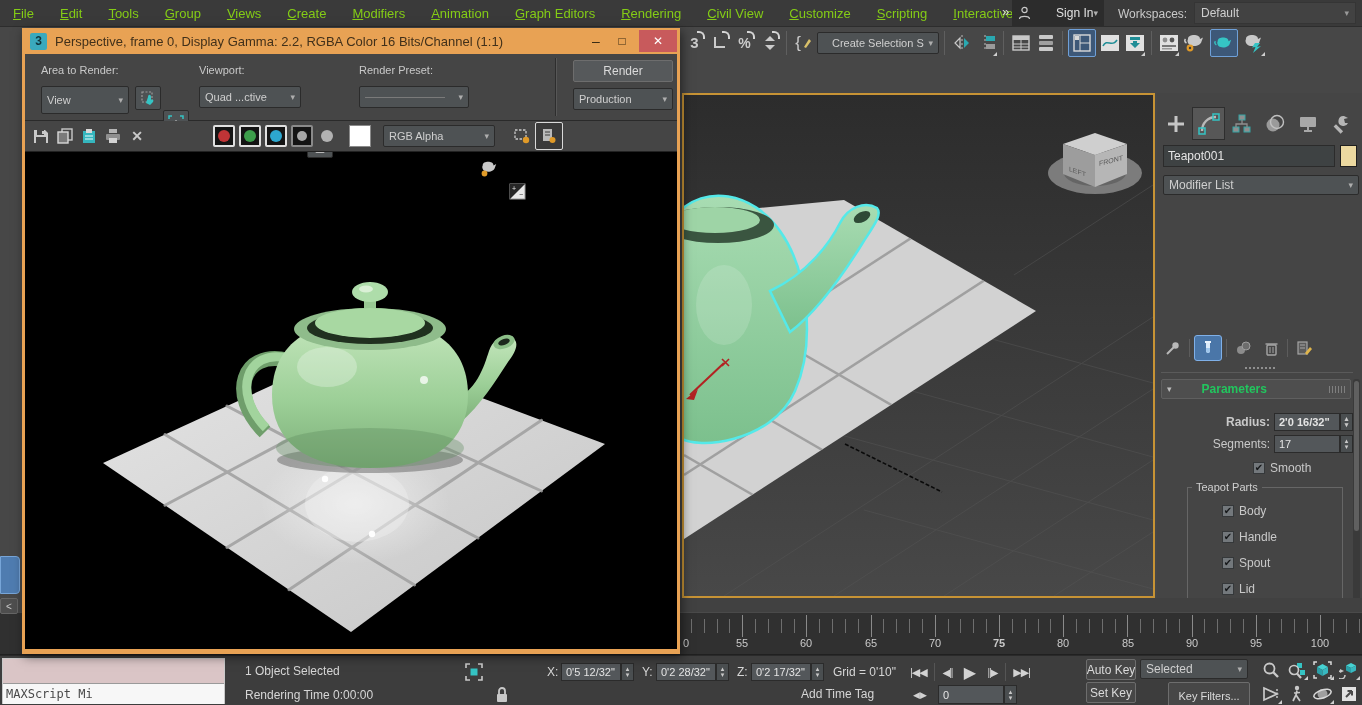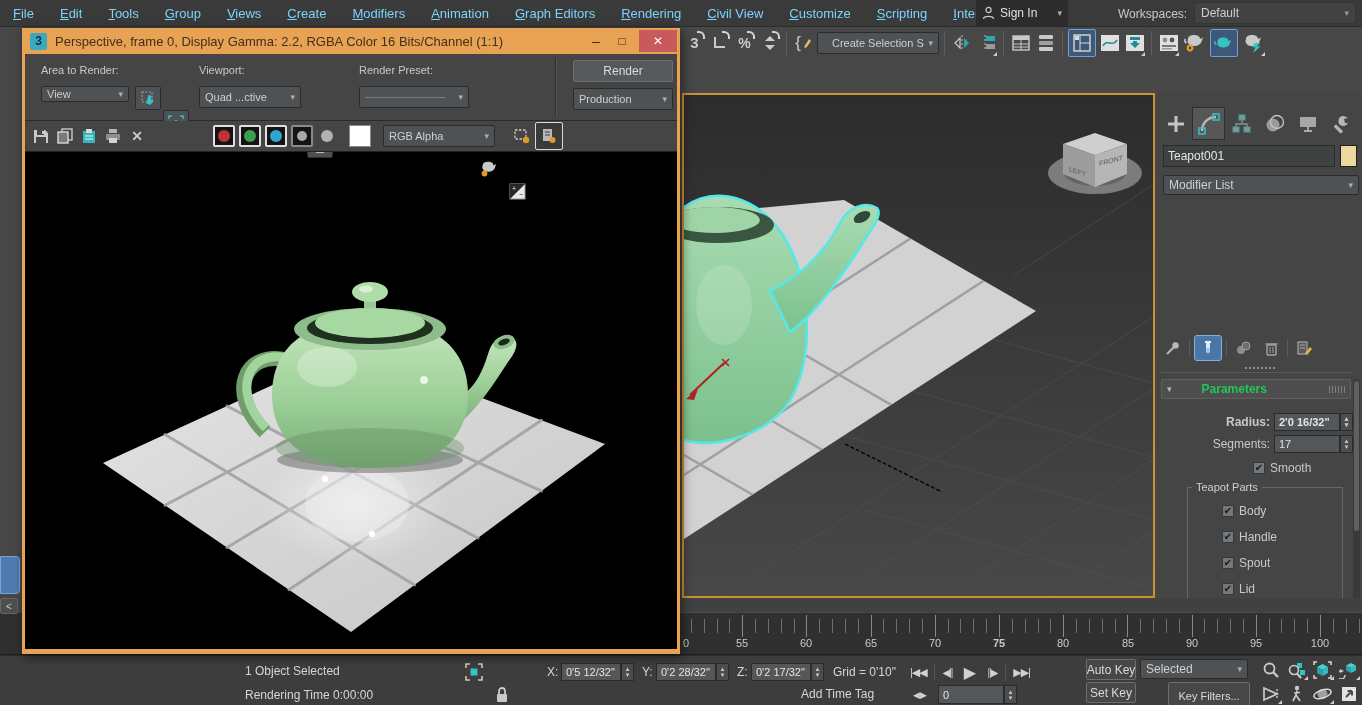--- a/index.html
+++ b/index.html
@@ -1,21 +1,21 @@
 <!DOCTYPE html>
 <html><head>
 <meta charset="utf-8">
 <style>
   html,body{margin:0;padding:0;background:#2a2a2a;}
   #app{position:relative;width:1362px;height:705px;background:#474747;overflow:hidden;
        font-family:"Liberation Sans",sans-serif;color:#d6d6d6;-webkit-font-smoothing:antialiased;}
   .a{position:absolute;}
   .lbl{font-size:11px;color:#c9c9c9;white-space:nowrap;}
   .txt12{font-size:12px;color:#d6d6d6;white-space:nowrap;}
-  .menu-item{display:inline-block;padding:5px 13px;font-size:13px;color:#7dd3fc;cursor:default;}
+  .menu-item{display:inline-block;padding:5px 13px;font-size:13px;color:#84cc16;cursor:default;}
   .menu-item::first-letter{text-decoration:underline;}
   .drop{display:flex;align-items:center;justify-content:space-between;background:#4e5254;
         border:1px solid #2b2b2b;border-radius:2px;color:#cfcfcf;font-size:11px;padding:0 5px;box-sizing:border-box;}
   .drop .arr{font-size:9px;color:#aeaeae;margin-left:4px;}
   .btn{display:flex;align-items:center;justify-content:center;background:#56595b;border:1px solid #6d6d6d;
        border-radius:2px;color:#dadada;font-size:12px;box-sizing:border-box;white-space:nowrap;}
   .field{background:#53575a;border:1px solid #2b2b2b;color:#e4e4e4;font-size:11px;display:flex;
          align-items:center;padding:0 4px;box-sizing:border-box;white-space:nowrap;}
   .spin{display:flex;flex-direction:column;justify-content:center;background:#4a4e50;border:1px solid #2b2b2b;
         width:13px;box-sizing:border-box;align-items:center;}
@@ -52,21 +52,21 @@
     <span class="menu-item">Modifiers</span>
     <span class="menu-item">Animation</span>
     <span class="menu-item">Graph Editors</span>
     <span class="menu-item">Rendering</span>
     <span class="menu-item">Civil View</span>
     <span class="menu-item">Customize</span>
     <span class="menu-item">Scripting</span>
     <span class="menu-item">Interactive</span>
   </div>
   <span class="a" style="left:1002px;top:4px;font-size:13px;color:#d8d8d8;">»</span>
-  <div class="a" style="left:976px;top:0;width:92px;height:26px;background:#2c2c2c;display:flex;align-items:center;padding:0 6px;box-sizing:border-box;">
+  <div class="a" style="left:1012px;top:0;width:92px;height:26px;background:#2c2c2c;display:flex;align-items:center;padding:0 6px;box-sizing:border-box;text-align:right;">
     <svg width="13" height="14" viewBox="0 0 13 14" style="margin-right:5px;">
       <circle cx="6.5" cy="4" r="2.6" fill="none" stroke="#c9c9c9" stroke-width="1.2"></circle>
       <path d="M1.5,13 C1.5,9.5 11.5,9.5 11.5,13" fill="none" stroke="#c9c9c9" stroke-width="1.2"></path>
     </svg>
     <span style="font-size:12px;color:#e0e0e0;flex:1;">Sign In</span>
     <span class="arr" style="font-size:9px;color:#b0b0b0;">▾</span>
   </div>
   <span class="a lbl" style="left:1118px;top:7px;font-size:12px;">Workspaces:</span>
   <div class="a" style="left:1194px;top:2px;width:162px;height:22px;background:#424242;border:1px solid #353535;display:flex;align-items:center;justify-content:space-between;padding:0 6px;box-sizing:border-box;">
     <span style="font-size:12px;color:#cfcfcf;">Default</span>
@@ -440,20 +440,26 @@
     <span class="a lbl" style="left:999px;top:24px;transform:translateX(-50%);font-weight:bold;">75</span>
     <span class="a lbl" style="left:1063px;top:24px;transform:translateX(-50%);">80</span>
     <span class="a lbl" style="left:1128px;top:24px;transform:translateX(-50%);">85</span>
     <span class="a lbl" style="left:1192px;top:24px;transform:translateX(-50%);">90</span>
     <span class="a lbl" style="left:1256px;top:24px;transform:translateX(-50%);">95</span>
     <span class="a lbl" style="left:1320px;top:24px;transform:translateX(-50%);">100</span>
   </div>
 
   <div class="a" style="left:0;top:655px;width:1362px;height:50px;background:#3d3d3d;border-top:1px solid #2a2a2a;box-sizing:border-box;">
 
+    <div class="a" style="left:2px;top:2px;width:223px;height:46px;border:1px solid #c9c9c9;box-sizing:border-box;">
+      <div style="height:24px;background:#dac5c6;border-bottom:1px solid #9a9a9a;"></div>
+      <div style="height:20px;background:#f7f7f7;display:flex;align-items:center;padding-left:3px;overflow:hidden;">
+        <span style="font-family:'DejaVu Sans Mono',monospace;font-size:12px;color:#4a4a4a;white-space:nowrap;">MAXScript Mi</span>
+      </div>
+    </div>
     <span class="a txt12" style="left:245px;top:8px;">1 Object Selected</span>
     <span class="a txt12" style="left:245px;top:32px;">Rendering Time  0:00:00</span>
 
     <div class="a ic" style="left:463px;top:5px;width:22px;height:22px;">
       <svg width="18" height="18" viewBox="0 0 18 18">
         <path d="M1,5 V1 H5 M13,1 H17 V5 M17,13 V17 H13 M5,17 H1 V13" fill="none" stroke="#c9c9c9" stroke-width="1.6"></path>
         <rect x="5.5" y="5.5" width="7" height="7" fill="#35c4c4"></rect>
       </svg>
     </div>
     <div class="a ic" style="left:491px;top:5px;width:22px;height:22px;">
@@ -606,21 +612,21 @@
       <div class="ic" style="width:26px;height:20px;color:#3a2c15;font-size:12px;">
         <span>□</span>
       </div>
       <div class="ic" style="width:38px;height:22px;background:#c85a5c;color:#fff;font-size:12px;margin-left:4px;">
         <span>✕</span>
       </div>
     </div>
 
     <div style="height:66px;background:#454545;border-bottom:1px solid #2a2a2a;position:relative;">
       <span class="lbl a" style="left:16px;top:10px;">Area to Render:</span>
-      <div class="drop a" style="left:16px;top:32px;width:88px;height:16px;">
+      <div class="drop a" style="left:16px;top:32px;width:88px;height:28px;">
         <span>View</span>
           <span class="arr">▾</span>
       </div>
       <div class="ic a" style="left:110px;top:32px;width:24px;height:22px;background:#4e5254;border:1px solid #2b2b2b;border-radius:2px;">
         <svg width="15" height="15" viewBox="0 0 15 15">
           <rect x="1" y="1" width="10" height="10" fill="none" stroke="#9a9a9a" stroke-width="1.2" stroke-dasharray="2,1.5"></rect>
           <path d="M7,6 C7,3 10,3 10,6 L10,9 C12,8 13,9 12,11 L9,14 L5,12 Z" fill="#35c4c4"></path>
         </svg>
       </div>
       <div class="ic a" style="left:138px;top:32px;width:24px;height:22px;background:#4e5254;border:1px solid #2b2b2b;border-radius:2px;">

